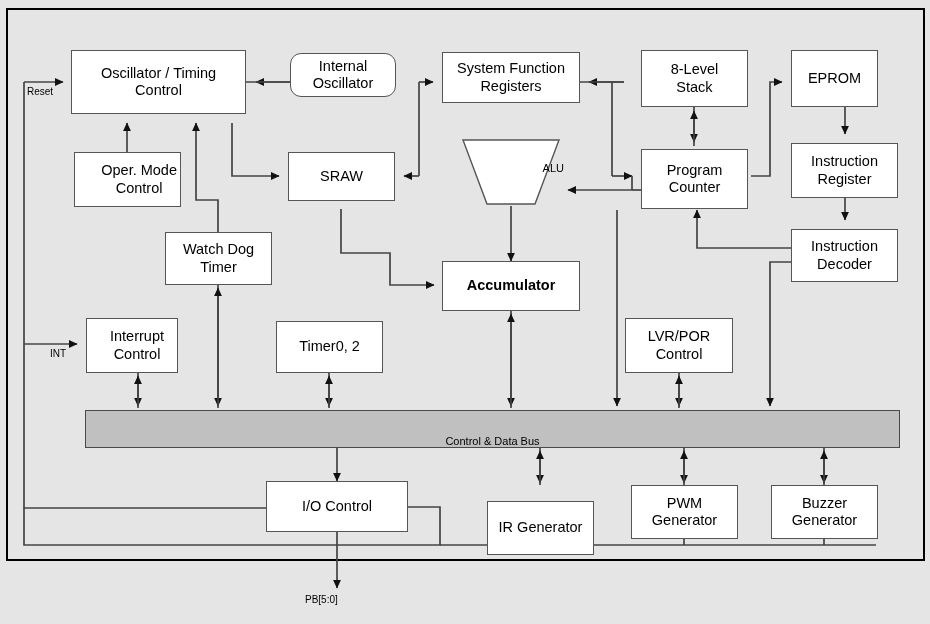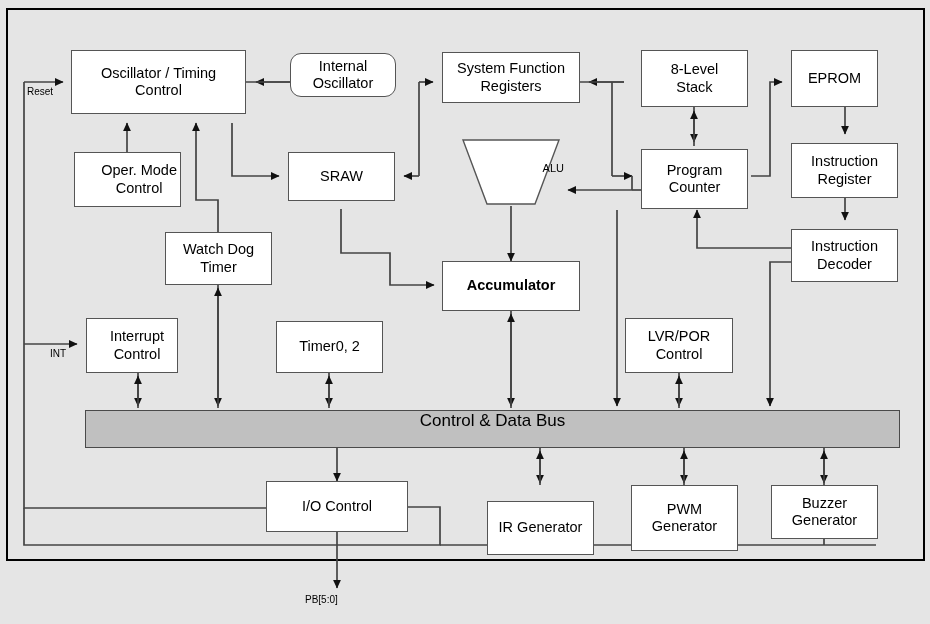--- a/index.html
+++ b/index.html
@@ -40,23 +40,23 @@
     line-height: 1.18;
     padding: 2px 3px;
   }
   .blk span { display: block; }
   .busbar {
     position: absolute;
     box-sizing: border-box;
     background: #c0c0c0;
     border: 1.4px solid #4a4a4a;
     display: flex;
-    align-items: flex-start;
+    align-items: flex-end;
     justify-content: center;
-    font-size: 17px;
+    font-size: 11px;
     color: #000000;
   }
   .pinlabel {
     position: absolute;
     font-size: 10px;
     color: #000000;
     white-space: nowrap;
   }
   .alu-wrap {
     position: absolute;
@@ -294,21 +294,21 @@
       <span>I/O Control</span>
     </div>
   </div>
 
   <div class="blk" style="left:487px; top:501px; width:107px; height:54px;">
     <div>
       <span>IR Generator</span>
     </div>
   </div>
 
-  <div class="blk" style="left:631px; top:485px; width:107px; height:66px;">
+  <div class="blk" style="left:631px; top:485px; width:107px; height:54px;">
     <div>
       <span>PWM</span>
       <span>Generator</span>
     </div>
   </div>
 
   <div class="blk" style="left:771px; top:485px; width:107px; height:54px;">
     <div>
       <span>Buzzer</span>
       <span>Generator</span>

